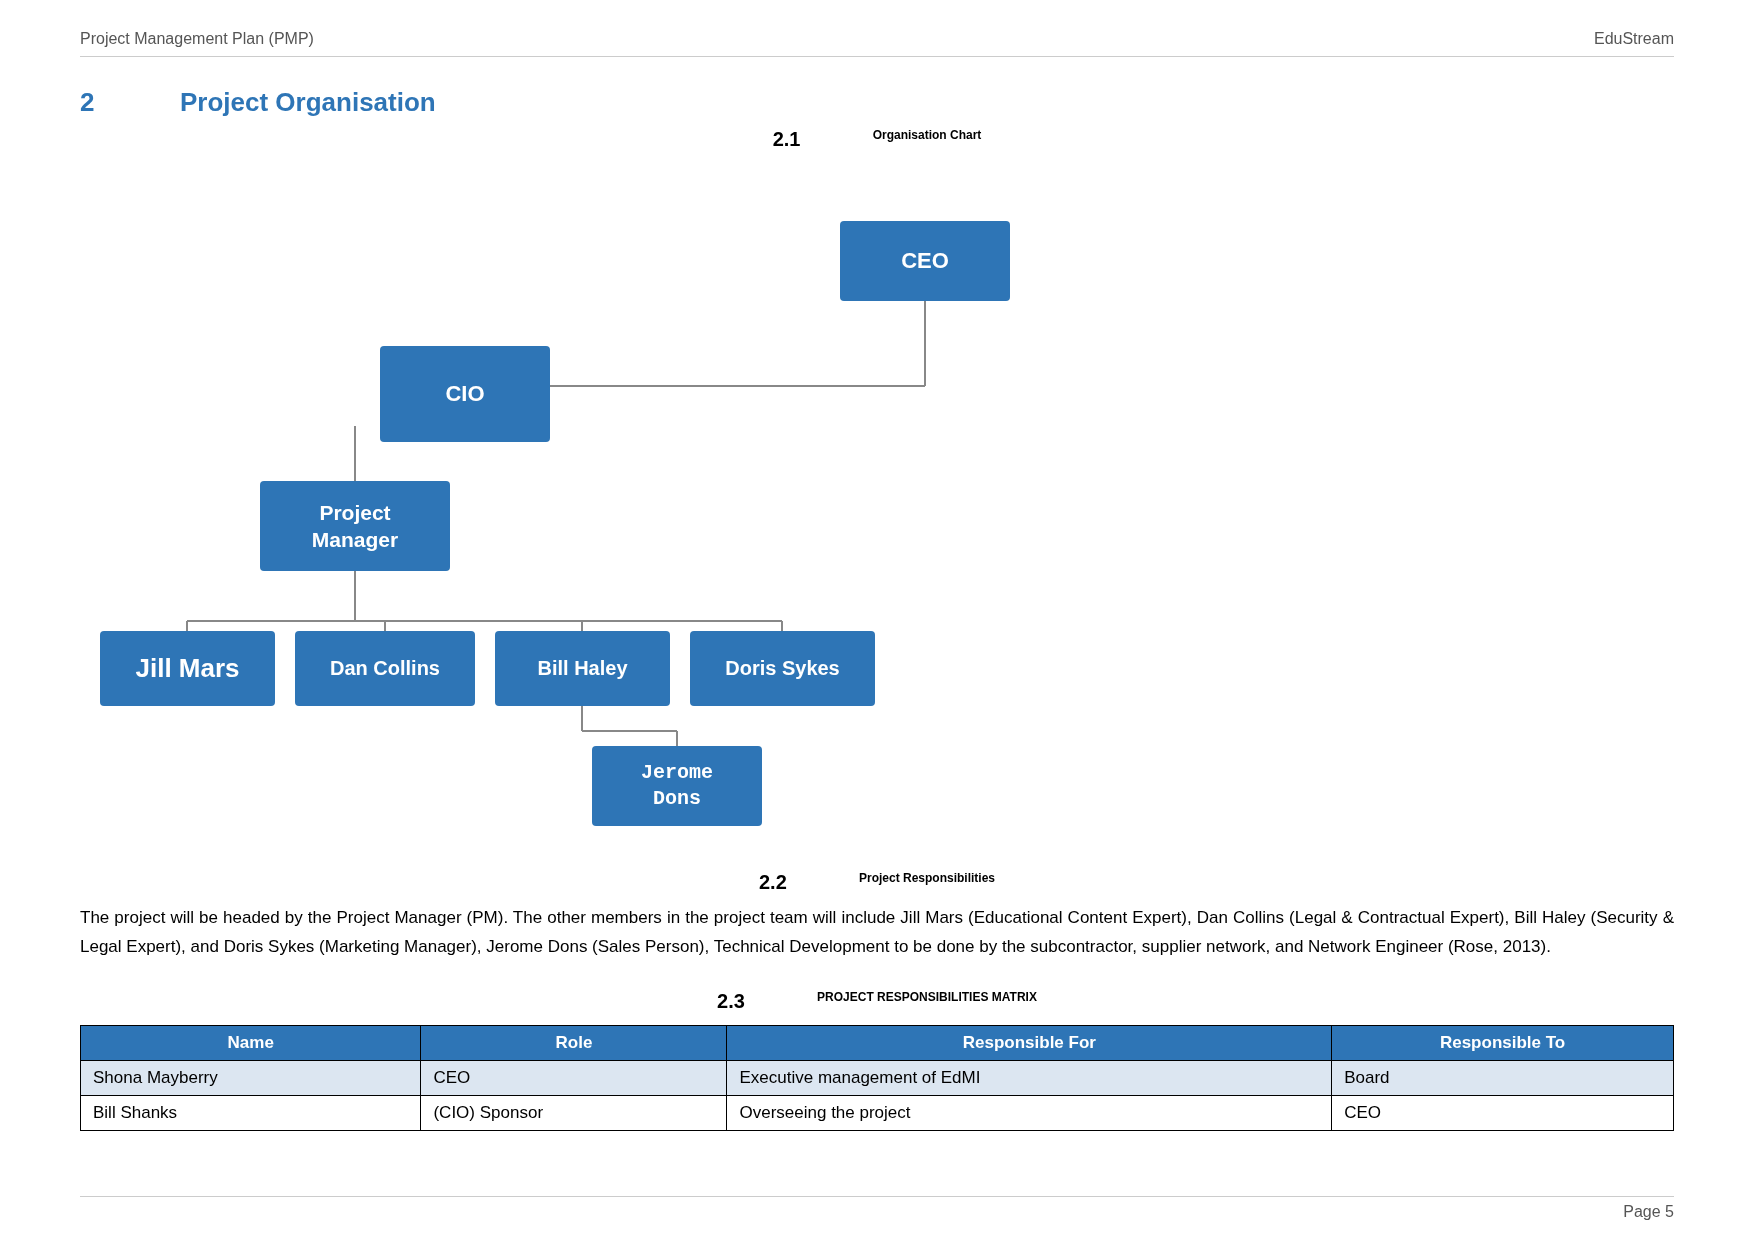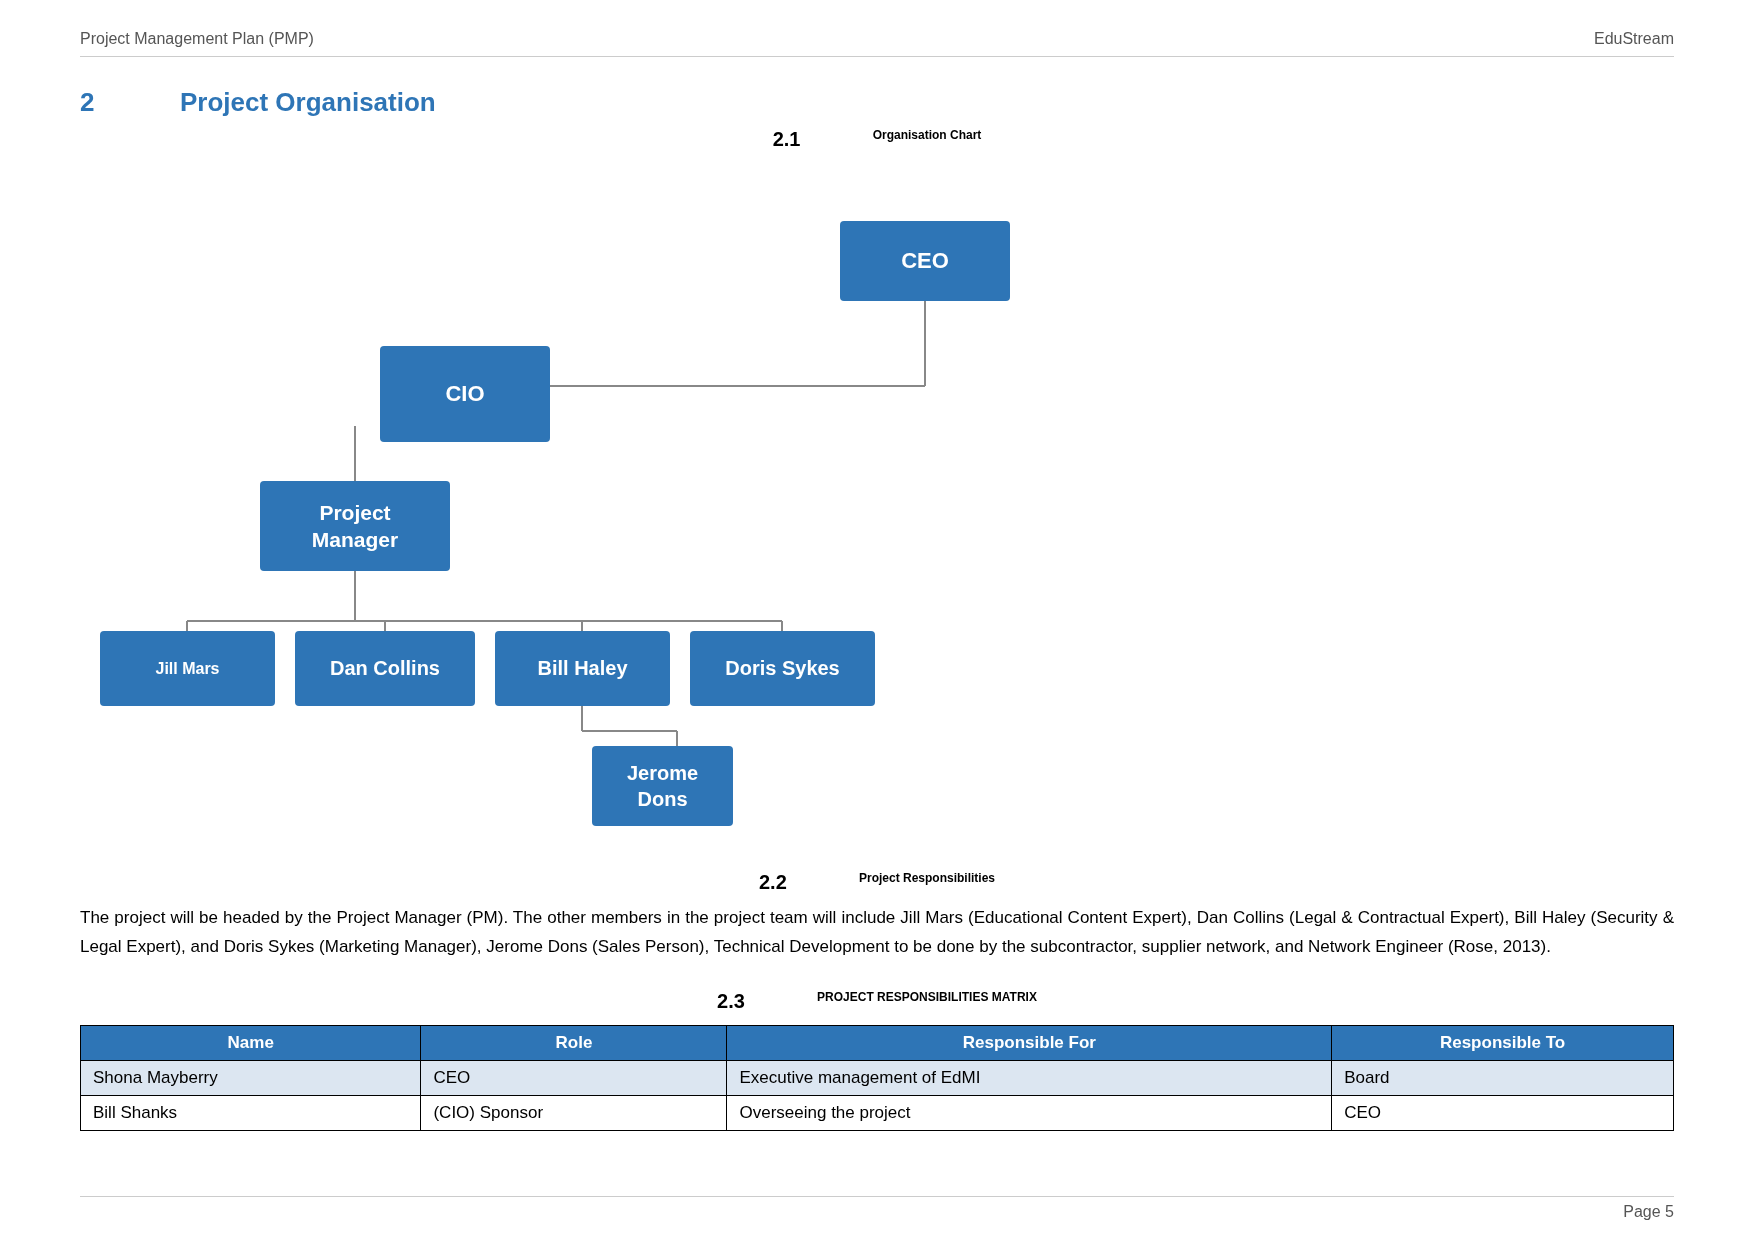--- a/index.html
+++ b/index.html
@@ -217,37 +217,37 @@
       </div>
 
       <div class="org-node" style="left:300px; top:155px; width:170px; height:96px; font-size:22px;">
         CIO
       </div>
 
       <div class="org-node" style="left:180px; top:290px; width:190px; height:90px; font-size:21px; line-height:1.3;">
         Project<br>Manager
       </div>
 
-      <div class="org-node" style="left:20px; top:440px; width:175px; height:75px; font-size:16px;">
+      <div class="org-node" style="left:20px; top:440px; width:175px; height:75px; font-size:26px;">
         Jill Mars
       </div>
 
       <div class="org-node" style="left:215px; top:440px; width:180px; height:75px; font-size:20px;">
         Dan Collins
       </div>
 
       <div class="org-node" style="left:415px; top:440px; width:175px; height:75px; font-size:20px;">
         Bill Haley
       </div>
 
       <div class="org-node" style="left:610px; top:440px; width:185px; height:75px; font-size:20px;">
         Doris Sykes
       </div>
 
-      <div class="org-node" style="left:512px; top:555px; width:141px; height:80px; font-size:20px; line-height:1.3;">
+      <div class="org-node" style="left:512px; top:555px; width:170px; height:80px; font-size:20px; line-height:1.3;font-family:Liberation Mono, monospace;">
         Jerome<br>Dons
       </div>
 
     </div>
   </div>
 
   <div class="section-22">
     <div class="subsection-heading">
       <span class="subsection-number">2.2</span>
       <span class="subsection-title">Project Responsibilities</span>

